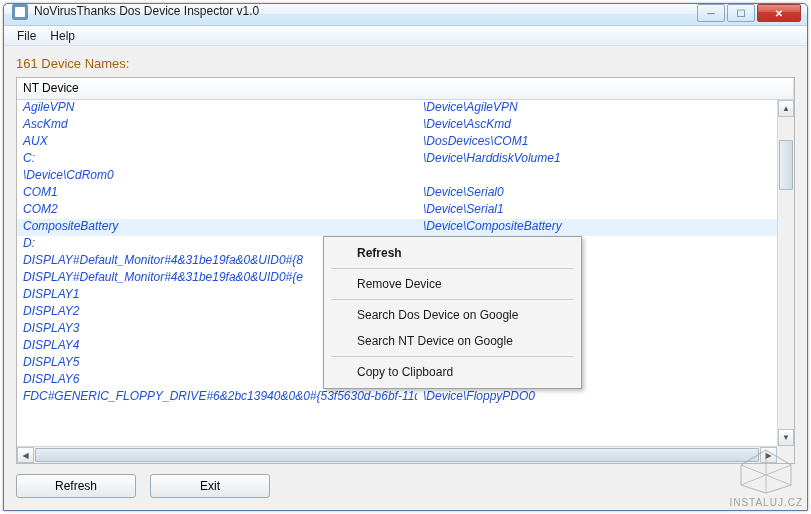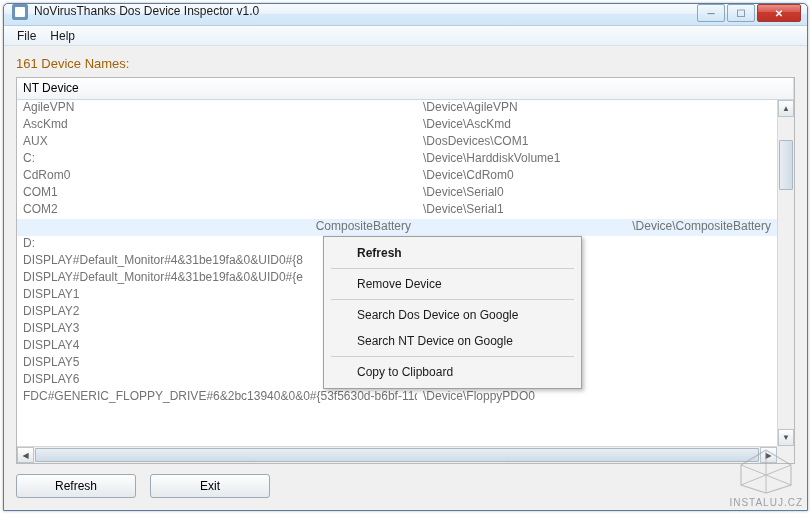--- a/index.html
+++ b/index.html
@@ -19,22 +19,22 @@
 .menuitem { padding: 1px 7px; cursor: pointer; color: #1a1a1a; }
 
 .client { flex: 1; padding: 10px 12px 12px; display: flex; flex-direction: column; background: #f0f0f0; }
 .count { font-size: 13px; color: #a16207; margin-bottom: 6px; }
 
 .gridwrap { flex: 1; border: 1px solid #b9b9b9; background: #fff; position: relative; display: flex; flex-direction: column; overflow: hidden; }
 .grid { flex: 1; overflow: hidden; position: relative; }
 .ghead { display: flex; background: linear-gradient(to bottom,#fff,#f1f4f7); border-bottom: 1px solid #d0d7dd; height: 22px; font-size: 12px; }
 .ghead .gcell { padding: 3px 6px; border-right: 1px solid #d8dde2; cursor: pointer; }
 .gbody { position: absolute; top: 22px; bottom: 0; left: 0; right: 17px; overflow: hidden; }
-.grow { display: flex; height: 17px; font-size: 12px; color: #737373; }
-.grow.sel { background: #e6f2fd; text-align: right; }
+.grow { display: flex; height: 17px; font-size: 12px; color: #1d4ed8; font-style: italic; }
+.grow.sel { background: #e6f2fd; }
 .grow .gcell { padding: 0 6px; white-space: nowrap; overflow: hidden; }
 .col-dos { width: 400px; }
 .col-nt { flex: 1; }
 
 .vscroll { position: absolute; right: 0; top: 22px; bottom: 17px; width: 17px; background: #f0f0f0; border-left: 1px solid #d8d8d8; }
 .vscroll .arrow { height: 17px; background: linear-gradient(to bottom,#fdfdfd,#e3e8ec); border: 1px solid #bcc5cc; display:flex;align-items:center;justify-content:center;font-size:8px;color:#555; }
 .vscroll .thumb { position: absolute; left: 1px; right: 1px; top: 40px; height: 50px; background: linear-gradient(to right,#e8eef3,#cfdce6); border: 1px solid #a9b8c4; border-radius: 1px; }
 .hscroll { position: absolute; left: 0; right: 17px; bottom: 0; height: 17px; background: #f0f0f0; border-top: 1px solid #d8d8d8; }
 .hscroll .arrow { width: 17px; height: 100%; background: linear-gradient(to bottom,#fdfdfd,#e3e8ec); border: 1px solid #bcc5cc; display:inline-flex;align-items:center;justify-content:center;font-size:8px;color:#555; float:left; }
 .hscroll .arrow.right { float: right; }
@@ -99,21 +99,20 @@
             </div>
             <div class="grow">
               <div class="gcell col-dos">AUX</div>
               <div class="gcell col-nt">\DosDevices\COM1</div>
             </div>
             <div class="grow">
               <div class="gcell col-dos">C:</div>
               <div class="gcell col-nt">\Device\HarddiskVolume1</div>
             </div>
             <div class="grow">
-              <div class="gcell col-dos">CdRom0</div>
               <div class="gcell col-nt">\Device\CdRom0</div>
             </div>
             <div class="grow">
               <div class="gcell col-dos">COM1</div>
               <div class="gcell col-nt">\Device\Serial0</div>
             </div>
             <div class="grow">
               <div class="gcell col-dos">COM2</div>
               <div class="gcell col-nt">\Device\Serial1</div>
             </div>

